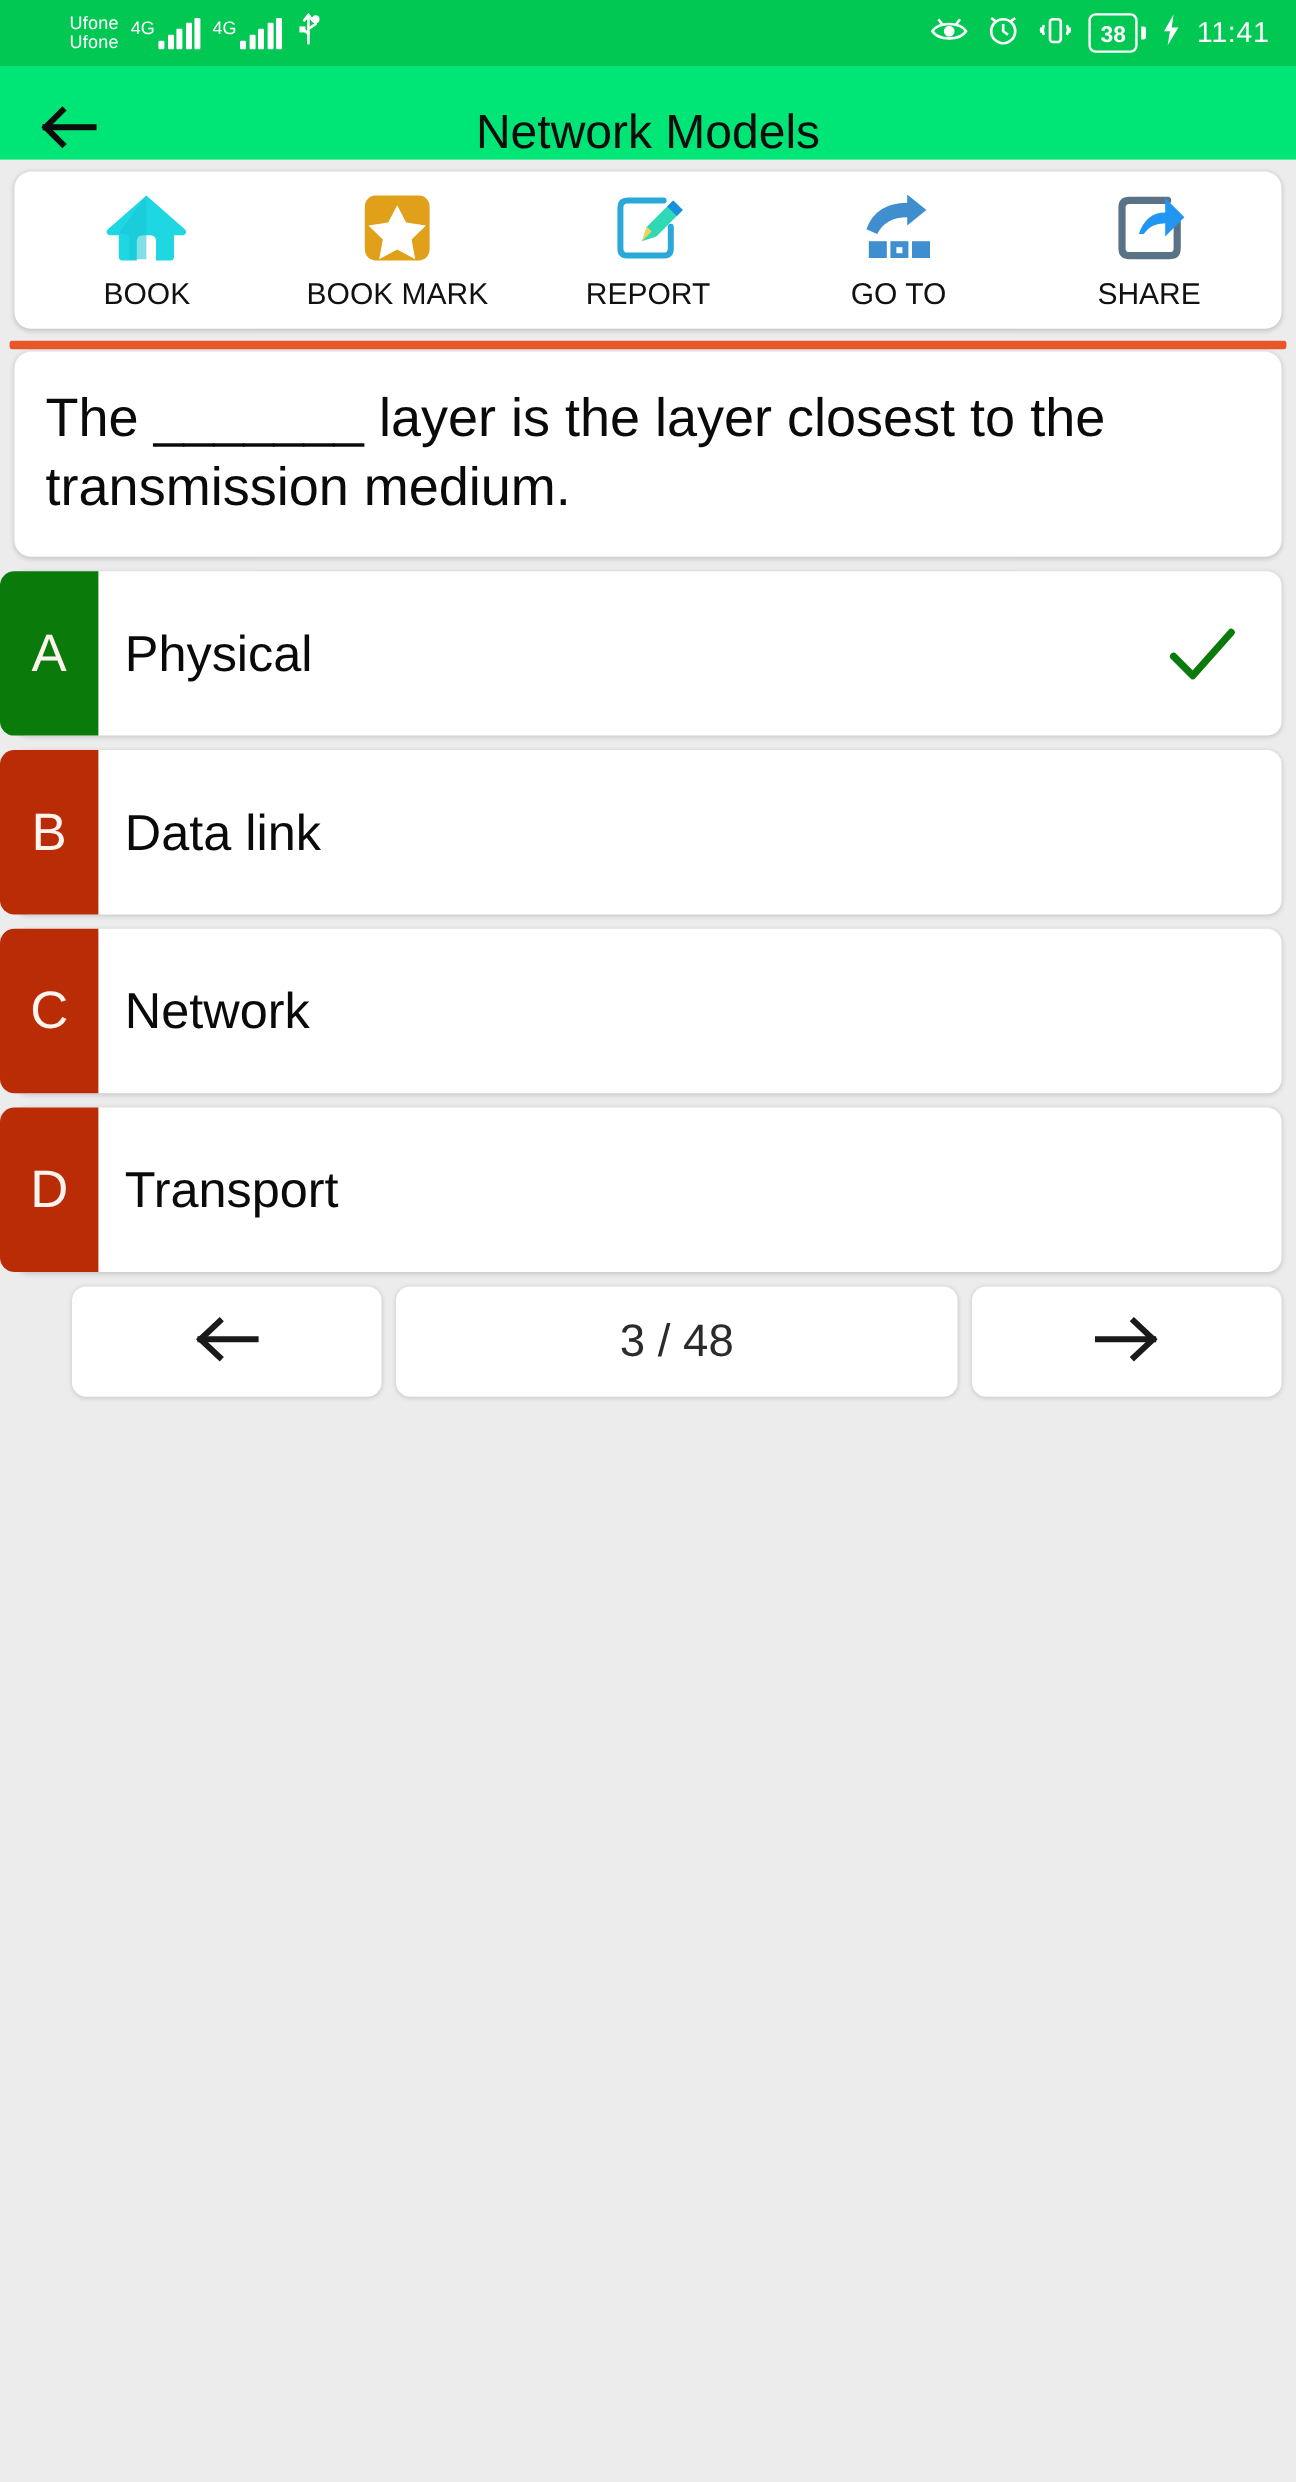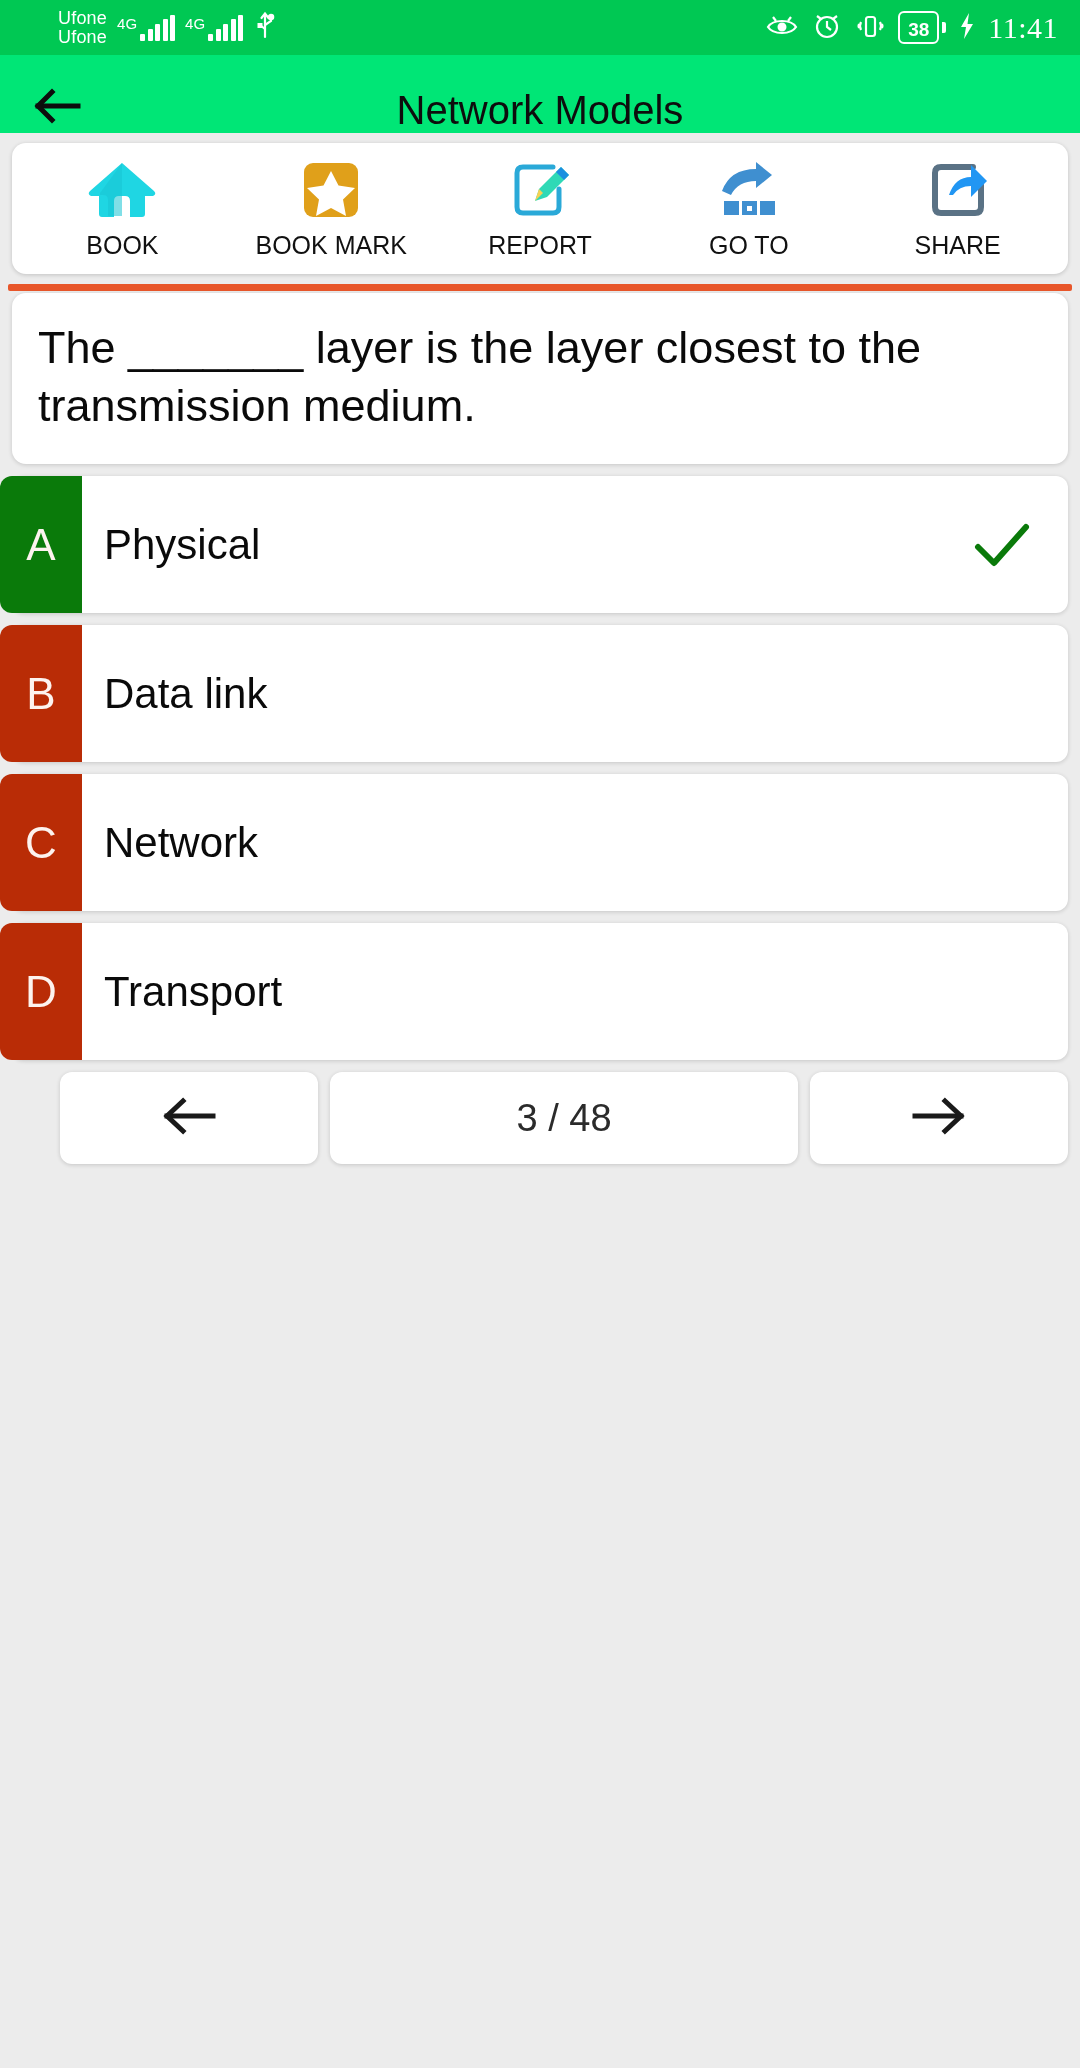--- a/index.html
+++ b/index.html
@@ -24,21 +24,21 @@
   .status-left {
     display: flex;
     align-items: center;
     gap: 10px;
   }
   .carrier-stack {
     display: flex;
     flex-direction: column;
     justify-content: center;
     line-height: 1.02;
-    font-size: 18px;
+    font-size: 15px;
     letter-spacing: .2px;
   }
   .sim-group { display: flex; align-items: flex-end; gap: 3px; }
   .gen-label { font-size: 15px; font-weight: 400; align-self: flex-start; margin-bottom: -2px; }
   .bars { display: flex; align-items: flex-end; gap: 2.5px; height: 26px; }
   .bars i { display: block; width: 5px; background: #ffffff; border-radius: 1px; }
   .bars i:nth-child(1) { height: 7px; }
   .bars i:nth-child(2) { height: 12px; }
   .bars i:nth-child(3) { height: 17px; }
   .bars i:nth-child(4) { height: 22px; }
@@ -54,21 +54,21 @@
     border-radius: 6px;
     font-size: 19px;
     font-weight: 600;
     padding: 6px 8px 2px;
     line-height: 1.15;
   }
   .battery-cap {
     width: 4px; height: 11px; background: #ffffff;
     border-radius: 0 2px 2px 0; margin-left: -10px;
   }
-  .clock { font-size: 30px; letter-spacing: .5px; font-family: Liberation Serif, serif; }
+  .clock { font-size: 24px; letter-spacing: .5px; }
 
   
   .app-bar {
     height: 78px;
     background: #00e676;
     display: flex;
     align-items: flex-end;
     padding: 0 30px;
     position: relative;
   }

